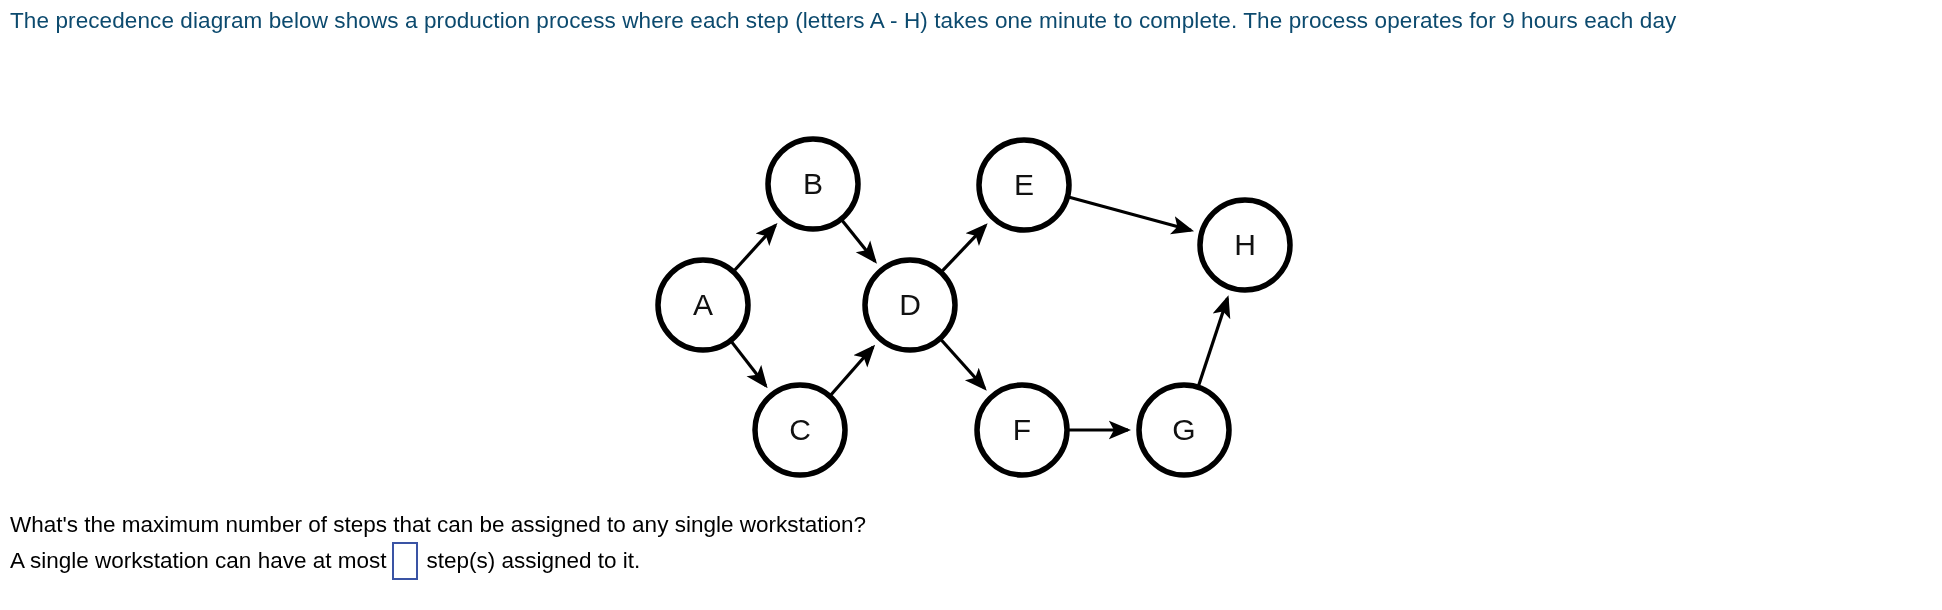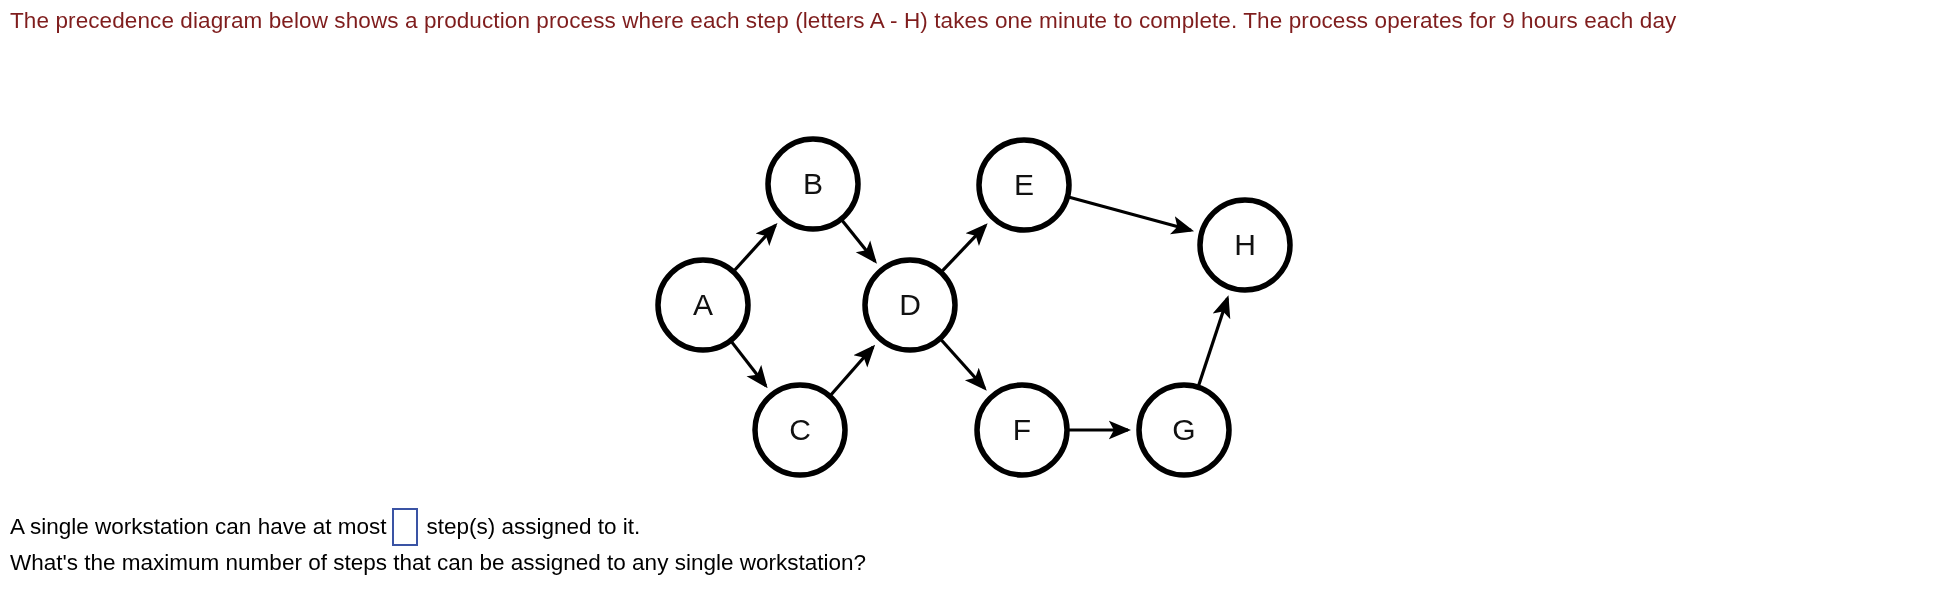--- a/index.html
+++ b/index.html
@@ -26,21 +26,21 @@
     position: absolute;
     left: 10px;
     top: 6px;
     width: 1925px;
   }
   .prompt-line {
     font-size: 22.5px;
     line-height: 30px;
     letter-spacing: 0.1px;
     white-space: pre;
-    color: #7f1d1d;
+    color: #0c4a6e;
   }
   .diagram-wrap {
     position: absolute;
     left: 0px;
     top: 95px;
     width: 1942px;
     height: 400px;
   }
   .diagram-svg {
     display: block;
@@ -139,21 +139,21 @@
           </g>
           <g>
             <circle cx="1245" cy="150" r="45" fill="#ffffff" stroke="#000000" stroke-width="5.5"></circle>
             <text x="1245" y="160" text-anchor="middle" class="node-label">H</text>
           </g>
         </g>
     </svg>
   </div>
 
   <div class="question-block">
+    <div class="q-line">What's the maximum number of steps that can be assigned to any single workstation?</div>
     <div class="q-line">
       <span>A single workstation can have at most</span>
       <input class="answer-box" type="text" value="" style="">
       <span>step(s) assigned to it.</span>
     </div>
-    <div class="q-line">What's the maximum number of steps that can be assigned to any single workstation?</div>
   </div>
 
 </div>
 
 </body></html>

